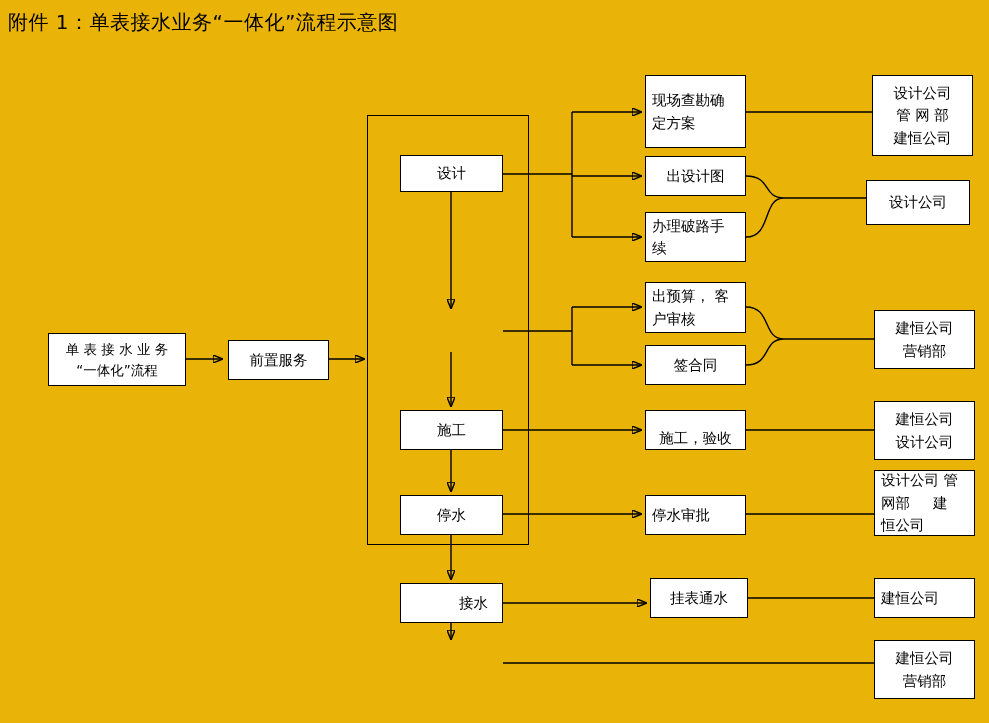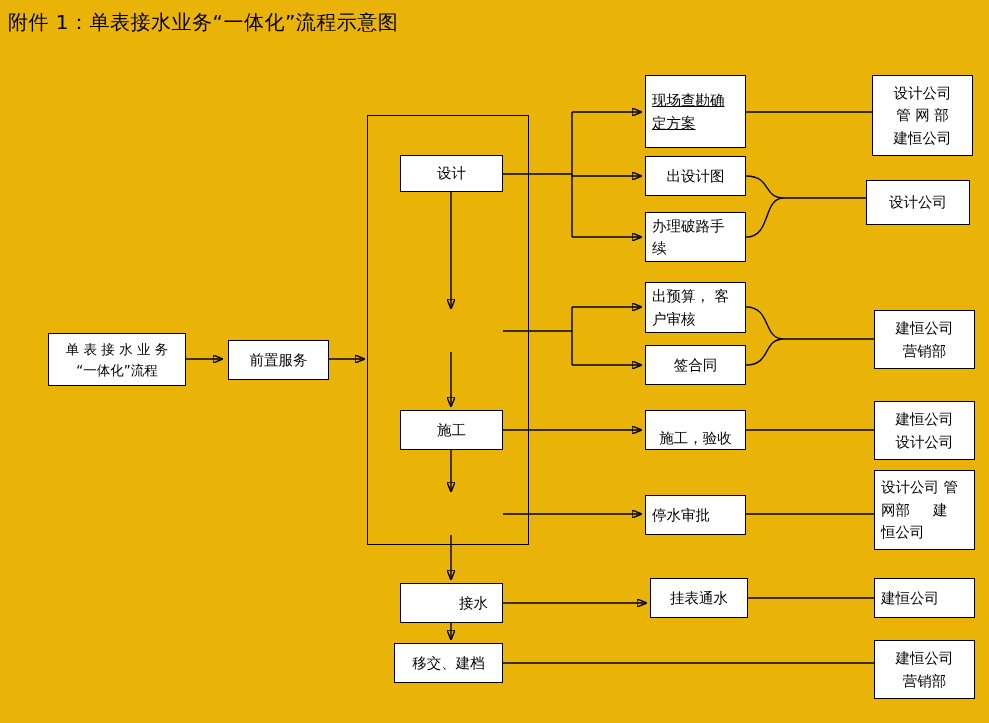--- a/index.html
+++ b/index.html
@@ -145,30 +145,30 @@
 
   <div class="node" style="left:400px; top:155px; width:103px; height:37px;">
     <span class="ln">设计</span>
   </div>
 
 
   <div class="node" style="left:400px; top:410px; width:103px; height:40px;">
     <span class="ln">施工</span>
   </div>
 
+  <div class="node" style="left:400px; top:495px; width:103px; height:40px;">
+    <span class="ln">停水</span>
+  </div>
 
   <div class="node" style="left:400px; top:583px; width:103px; height:40px;padding-left:44px;">
     <span class="ln">接水</span>
   </div>
 
-  <div class="node" style="left:394px; top:643px; width:109px; height:40px;">
-    <span class="ln">移交、建档</span>
-  </div>
-
-  <div class="node left-al" style="left:645px; top:75px; width:101px; height:73px;text-decoration:underline;">
+
+  <div class="node left-al" style="left:645px; top:75px; width:101px; height:73px;">
     <span class="ln">现场查勘确</span>
     <span class="ln">定方案</span>
   </div>
 
   <div class="node" style="left:645px; top:156px; width:101px; height:40px;">
     <span class="ln">出设计图</span>
   </div>
 
   <div class="node left-al" style="left:645px; top:212px; width:101px; height:50px;">
     <span class="ln">办理破路手</span>
@@ -209,21 +209,21 @@
   <div class="node" style="left:874px; top:310px; width:101px; height:59px;">
     <span class="ln">建恒公司</span>
     <span class="ln">营销部</span>
   </div>
 
   <div class="node" style="left:874px; top:401px; width:101px; height:59px;">
     <span class="ln">建恒公司</span>
     <span class="ln">设计公司</span>
   </div>
 
-  <div class="node left-al" style="left:874px; top:470px; width:101px; height:80px;text-align:center;">
+  <div class="node left-al" style="left:874px; top:470px; width:101px; height:66px;text-align:center;">
     <span class="ln">设计公司 管</span>
     <span class="ln">网部     建</span>
     <span class="ln">恒公司</span>
   </div>
 
   <div class="node left-al" style="left:874px; top:578px; width:101px; height:40px;">
     <span class="ln">建恒公司</span>
   </div>
 
   <div class="node" style="left:874px; top:640px; width:101px; height:59px;">

